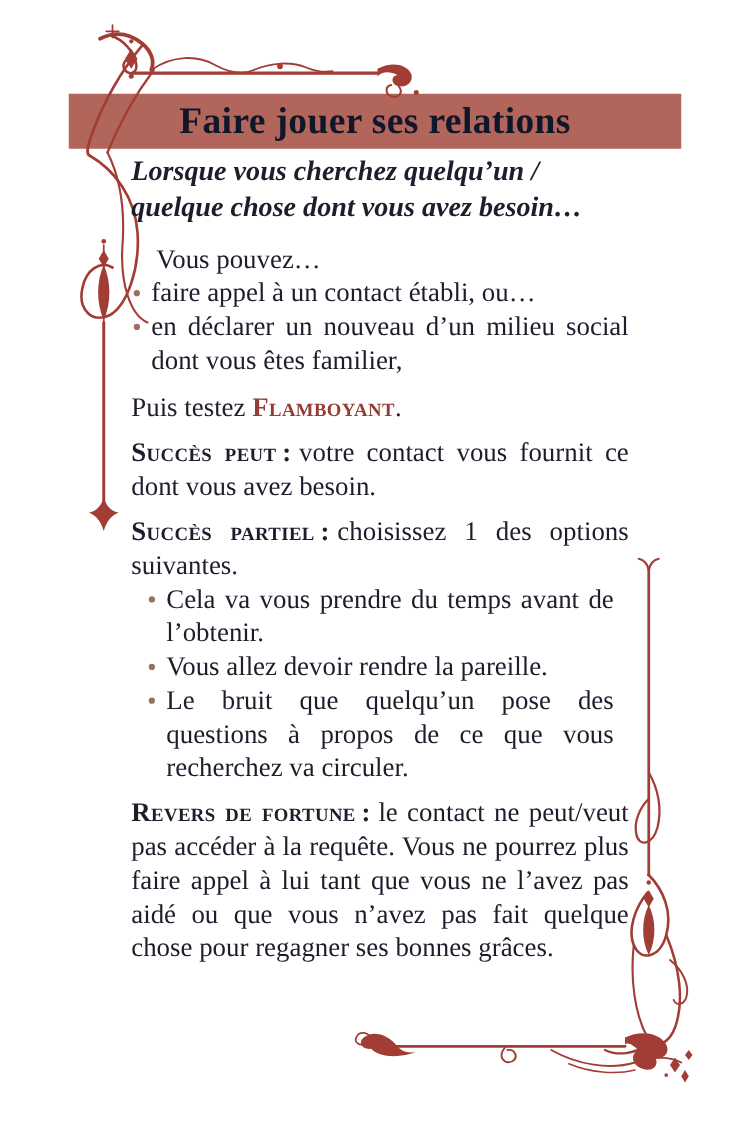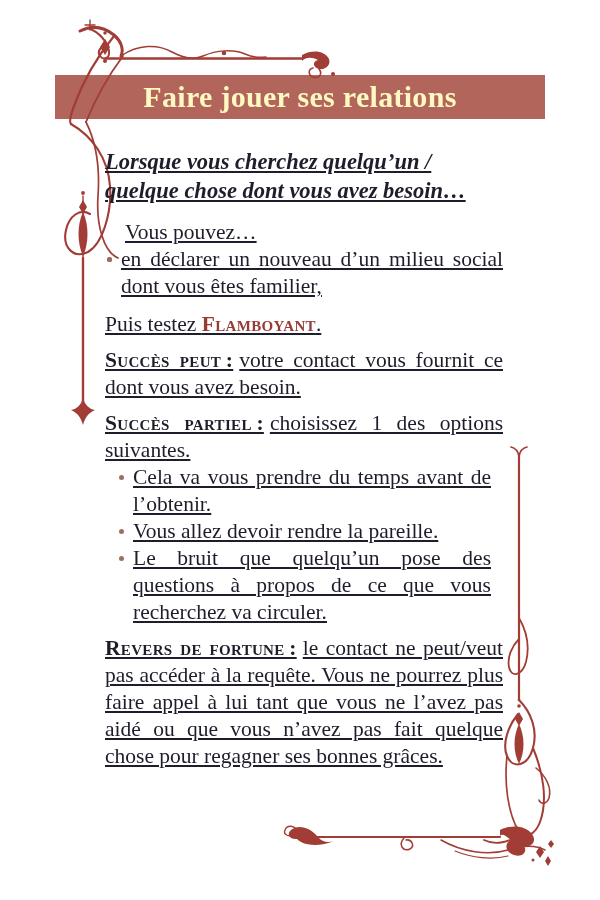--- a/index.html
+++ b/index.html
@@ -7,27 +7,27 @@
     width:600px;height:900px;position:relative;overflow:hidden;
     background:#ffffff;color:#1d1d2b;
     font-family:"Liberation Serif","DejaVu Serif",serif;
   }
   .titlebar{
     position:absolute;left:55px;top:75px;width:490px;height:44px;
     background:#b2655a;z-index:1;
   }
   .titlebar h1{
     margin:0;height:44px;line-height:44px;text-align:center;
-    font-size:30px;font-weight:bold;color:#fef9c3;letter-spacing:.01em;
+    font-size:30px;font-weight:bold;color:#0f172a;letter-spacing:.01em;
   }
   svg.ornaments{position:absolute;left:0;top:0;z-index:2;pointer-events:none;}
   .content{
-    position:absolute;left:105px;top:147px;width:398px;z-index:3;
+    position:absolute;left:105px;top:122px;width:398px;z-index:3;
     font-size:21.5px;line-height:27px;text-align:justify;
-    -webkit-hyphens:none;hyphens:none;text-decoration:underline;
+    -webkit-hyphens:none;hyphens:none;
   }
   .trigger{
     font-style:italic;font-weight:bold;font-size:22.5px;line-height:29px;
     margin:0 0 14px;text-align:left;
   }
   .lead{margin:0;padding-left:20px;}
   ul{list-style:none;margin:0;padding:0;}
   ul.choices{margin:0 0 11px;}
   ul.options{margin:0 12px 9px;}
   li{position:relative;padding-left:16px;margin:0;text-align:justify;}
@@ -111,20 +111,21 @@
 
 <div class="content">
 
   <p class="trigger">Lorsque vous cherchez quelqu’un / quelque chose dont vous avez besoin…</p>
 
   <p class="lead">Vous pouvez…</p>
 
   <ul class="choices">
     <li>
       <span class="bullet"></span>
+      <span>faire appel à un contact établi, ou…</span>
     </li>
     <li>
       <span class="bullet"></span>
       <span>en déclarer un nouveau d’un milieu social dont vous êtes familier,</span>
     </li>
   </ul>
 
   <p class="test-line"><span>Puis testez </span><span class="sc stat">Flamboyant</span><span>.</span></p>
 
   <p class="outcome"><span class="sc label">Succès peut :</span><span>votre contact vous fournit ce dont vous avez besoin.</span></p>

